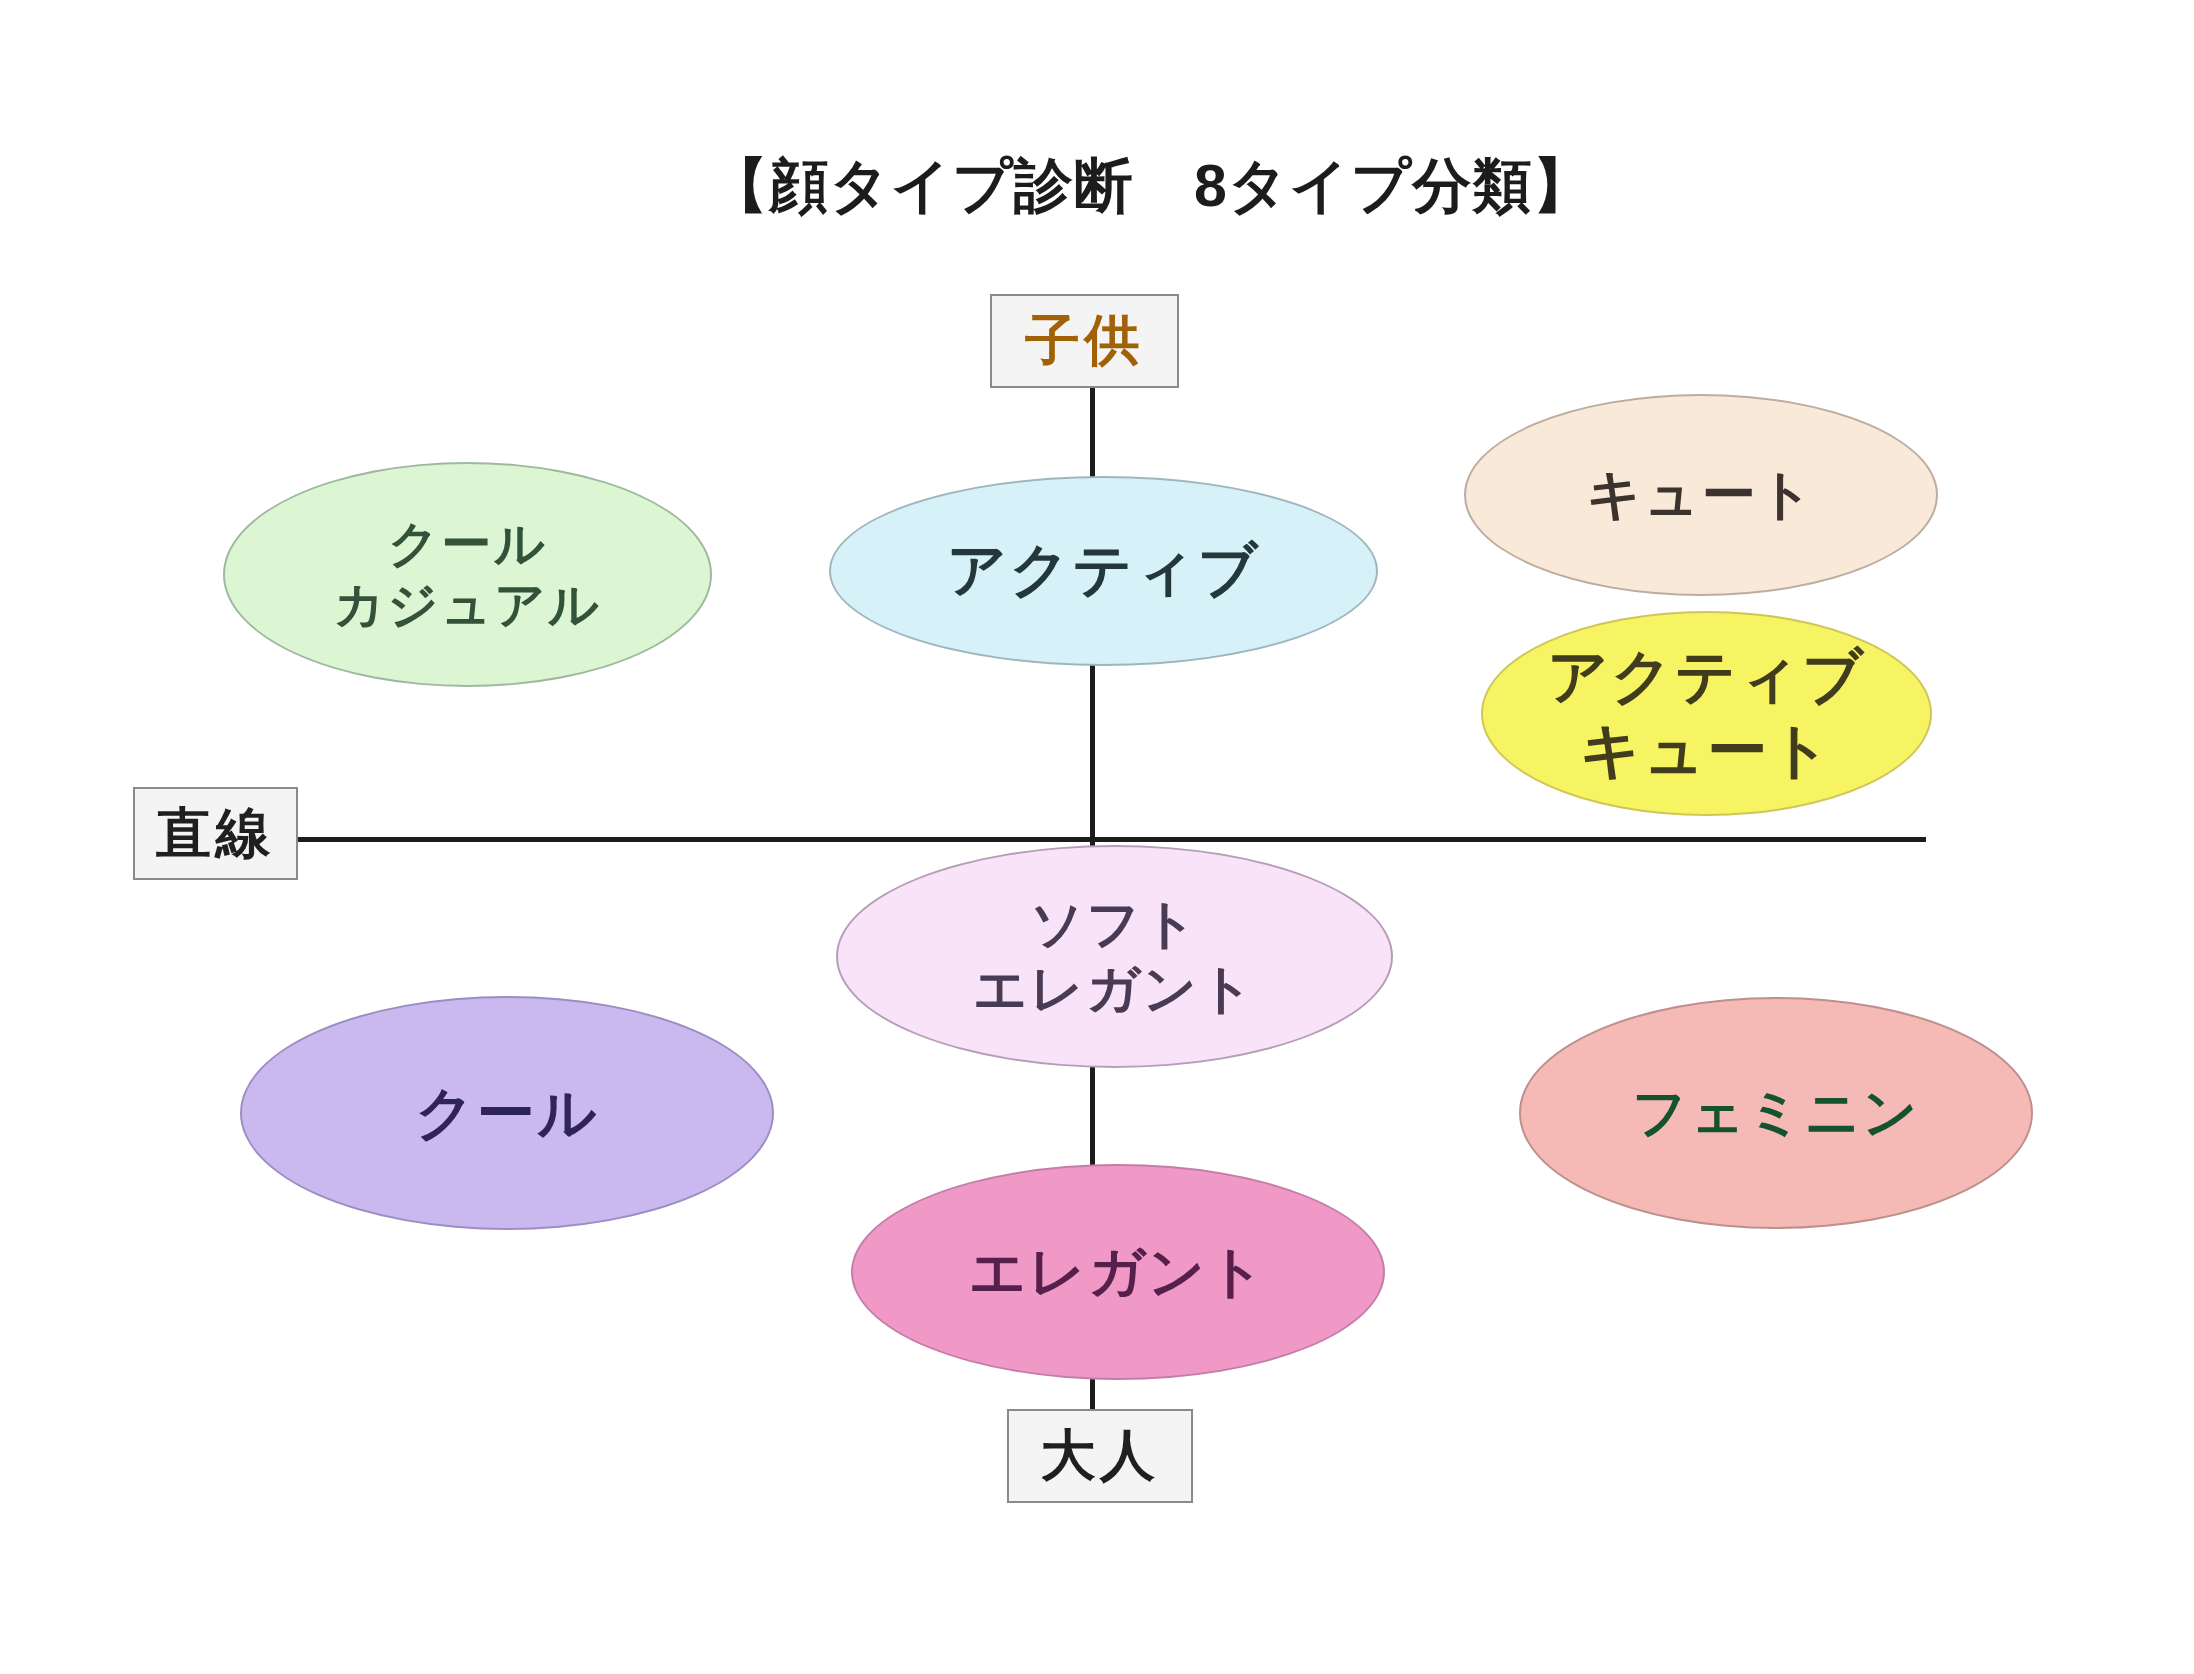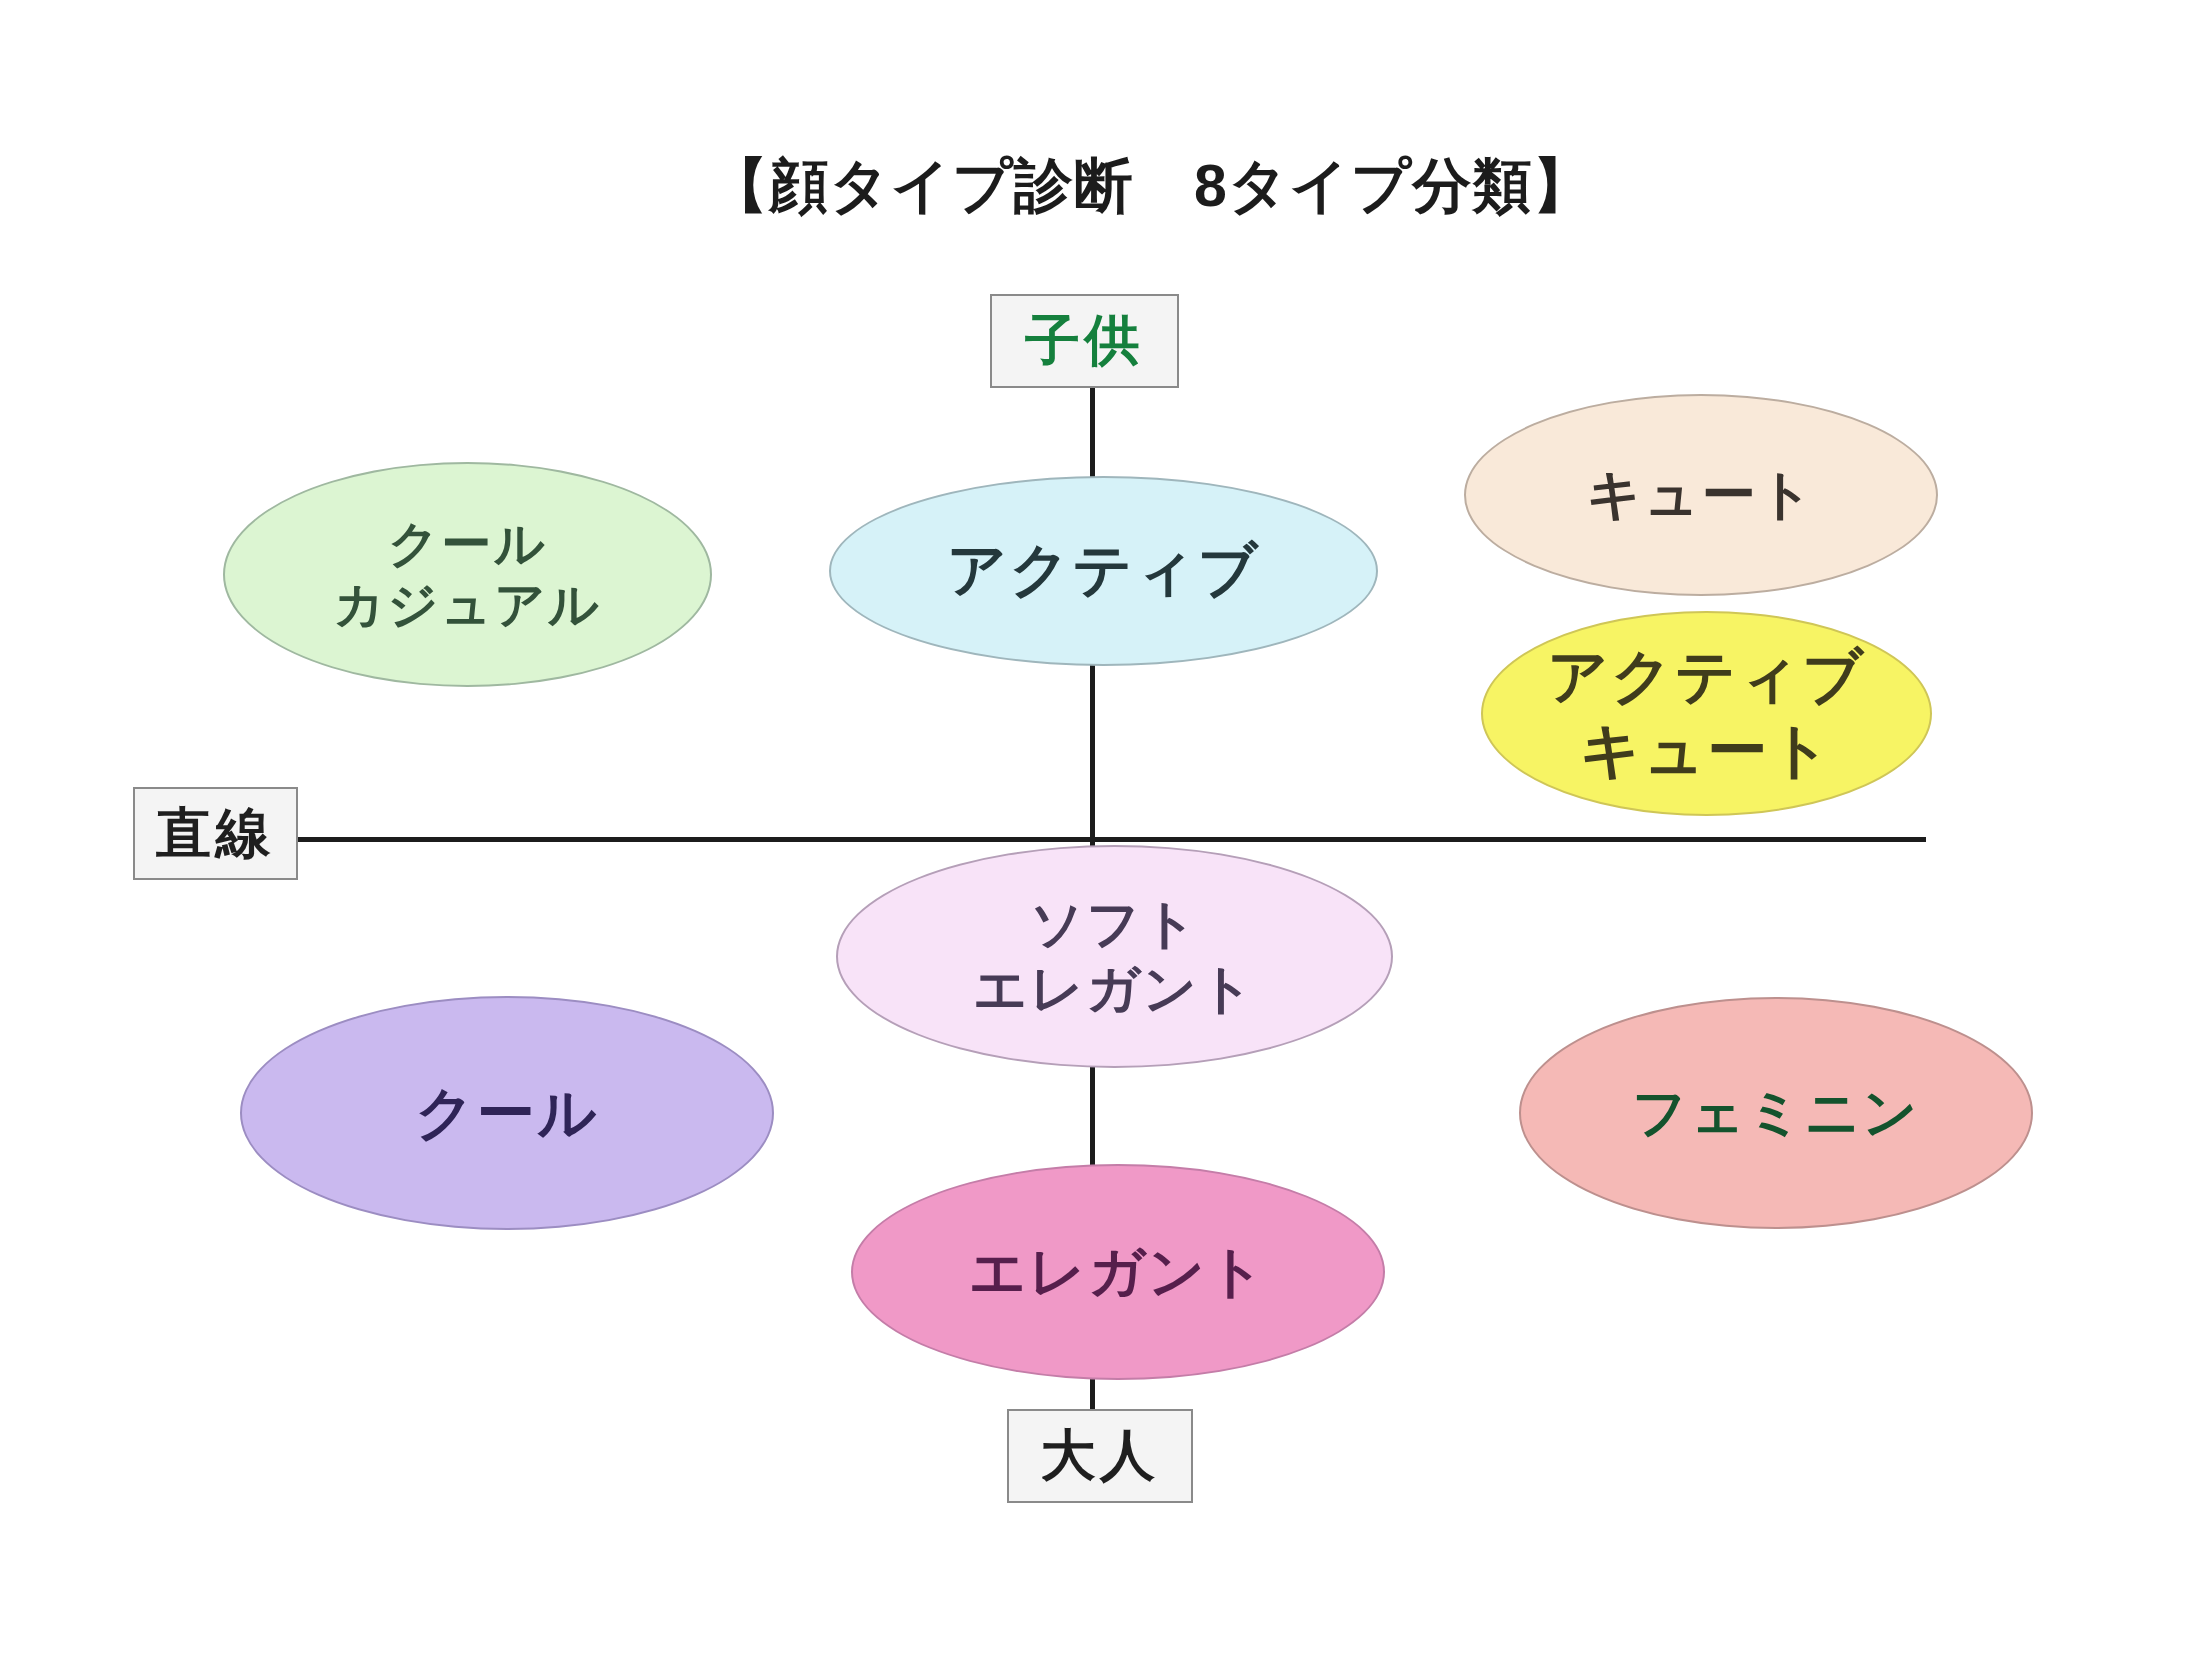--- a/index.html
+++ b/index.html
@@ -79,21 +79,21 @@
 </head>
 <body>
 
 <div class="stage">
 
   <div class="title" style="color: rgb(28, 28, 28);">【顔タイプ診断　8タイプ分類】</div>
 
   <div class="axis-line vertical" style="background: rgb(28, 28, 28);"></div>
   <div class="axis-line horizontal" style="background: rgb(28, 28, 28);"></div>
 
-  <div class="axis-box child" style="background-color: rgb(244, 244, 244); border-color: rgb(138, 138, 138); color: #15803d;">子供</div>
+  <div class="axis-box child" style="background-color: rgb(244, 244, 244); border-color: rgb(138, 138, 138); color: #a16207;">子供</div>
   <div class="axis-box straight" style="background-color: rgb(244, 244, 244); border-color: rgb(138, 138, 138); color: rgb(31, 31, 31);">直線</div>
   <div class="axis-box adult" style="background-color: rgb(244, 244, 244); border-color: rgb(138, 138, 138); color: rgb(31, 31, 31);">大人</div>
 
   <div class="type-ellipse e-cool-casual" style="background-color: rgb(220, 245, 210); border-color: rgb(159, 184, 160); color: rgb(51, 82, 58);">
     <span class="line">クール</span>
     <span class="line">カジュアル</span>
   </div>
 
   <div class="type-ellipse e-fresh" style="background-color: rgb(214, 242, 248); border-color: rgb(159, 182, 188); color: rgb(36, 56, 60);">
     <span class="line">アクティブ</span>

